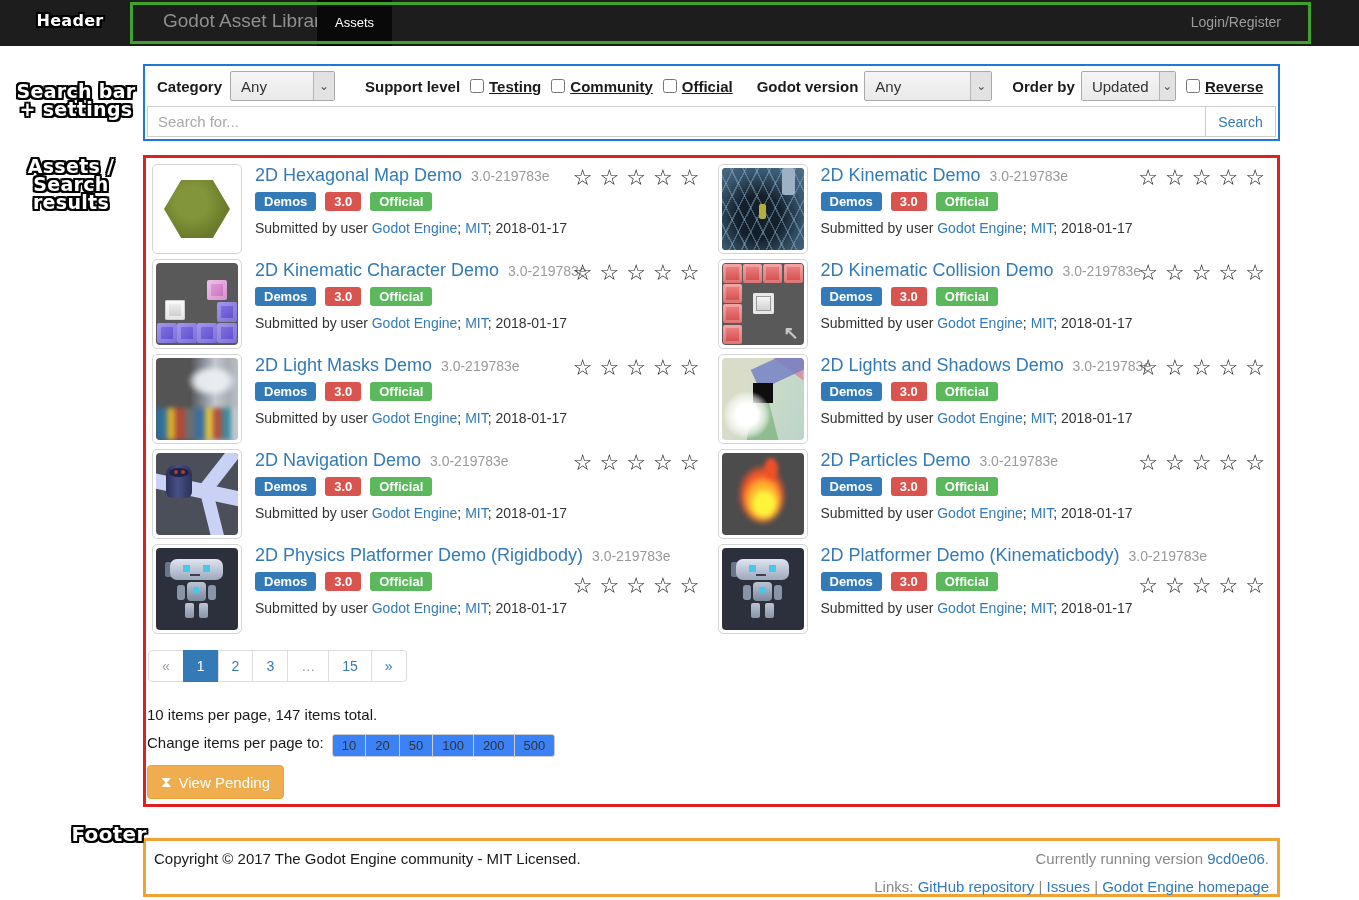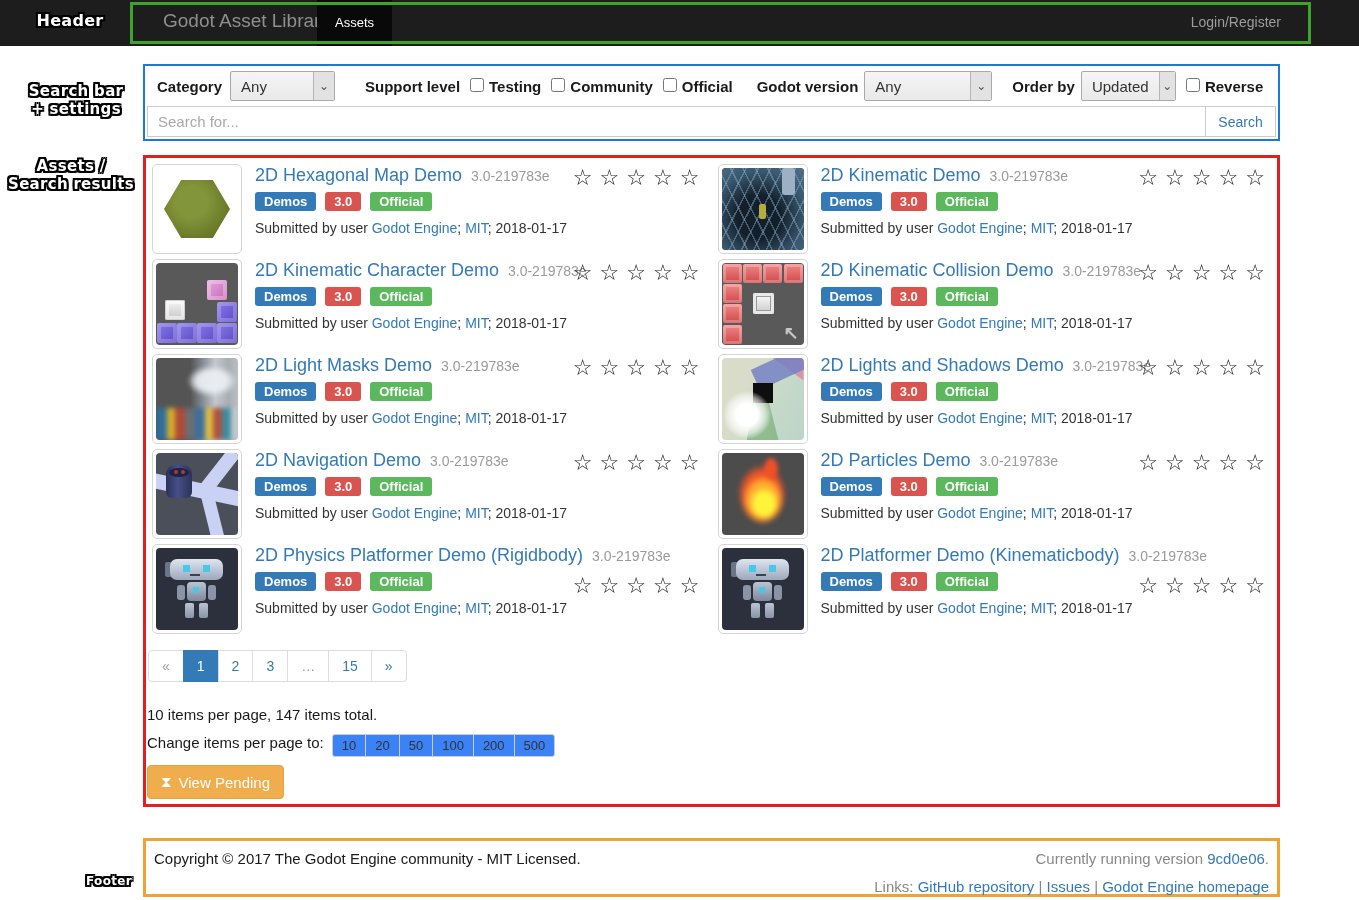--- a/index.html
+++ b/index.html
@@ -6,29 +6,29 @@
   html,body { width:1359px; height:900px; }
   body {
     position: relative; overflow: hidden; background: #fff;
     font-family: "Liberation Sans", sans-serif; font-size: 14px; color:#333;
   }
   a { text-decoration: none; cursor: pointer; }
 
   
   .ann {
     position:absolute; z-index:9; font-weight:bold; color:#fff; text-align:center;
-    font-size:15px; line-height:18px; letter-spacing:.3px;
+    font-size:19px; line-height:18px; letter-spacing:.3px;
     font-family:"DejaVu Sans", sans-serif;
     text-shadow:-2px -2px 0 #000,2px -2px 0 #000,-2px 2px 0 #000,2px 2px 0 #000,
                 -2px 0 0 #000,2px 0 0 #000,0 -2px 0 #000,0 2px 0 #000;
   }
   .ann-header{ left:28px; top:12px; width:84px; font-size:16px; }
   .ann-search{ left:12px; top:82px;  width:128px; }
   .ann-assets{ left:2px;  top:157px; width:138px; }
-  .ann-footer{ left:66px; top:872px; width:86px; font-size:12px; }
+  .ann-footer{ left:66px; top:825px; width:86px; font-size:20px; }
 
   
   .topbar { position:absolute; left:0; top:0; width:1359px; height:46px; background:#1d1d1d; }
   .header-frame { position:absolute; left:130px; top:2px; width:1181px; height:42px;
                   border:3px solid #3fa32b; pointer-events:none; z-index:5; }
   .brand { position:absolute; left:163px; top:10px; font-size:19px; color:#8f8f8f; }
   .nav-tab { position:absolute; left:317px; top:0; height:46px; line-height:46px;
              padding:0 18px; background:#090909; color:#fff; font-size:13px; }
   .login { position:absolute; right:78px; top:14px; font-size:14px; color:#9d9d9d; }
 
@@ -36,21 +36,21 @@
   .search-frame { position:absolute; left:143px; top:64px; width:1137px; height:77px;
                   border:2px solid #1e78d7; background:#fff; }
   .filters { display:flex; align-items:center; height:40px; padding-left:12px;
              font-size:15px; white-space:nowrap; overflow:hidden; }
   .flabel { font-weight:bold; color:#1a1a1a; }
   .select { display:inline-flex; align-items:center; height:30px; border:1px solid #a9a9a9;
             border-radius:2px; background:linear-gradient(#f5f5f5,#e9e9e9); cursor:pointer; }
   .select .val { flex:1; padding:0 10px; font-size:15px; color:#333; }
   .select .chev { width:21px; align-self:stretch; display:flex; align-items:center; justify-content:center;
                   border-left:1px solid #b5b5b5; background:#e2e2e2; color:#555; font-size:12px; }
-  .chk { display:inline-flex; font-weight:bold; color:#1a1a1a; }
+  .chk { display:inline-flex; align-items:center; font-weight:bold; color:#1a1a1a;text-decoration:underline; }
   .chk input { width:14px; height:14px; margin-right:5px; }
   .searchrow { display:flex; height:31px; margin:0 2px; border:1px solid #ccc; }
   .searchrow input { flex:1; border:0; outline:none; padding:0 10px; font-size:15px; color:#333; }
   .searchrow input::placeholder { color:#a9a9a9; }
   .searchrow button { width:70px; border:0; border-left:1px solid #ccc; background:#fff;
                       color:#337ab7; font-size:14px; cursor:pointer; }
 
   
   .assets-frame { position:absolute; left:143px; top:155px; width:1137px; height:652px;
                   border:3px solid #e02020; background:#fff; }

